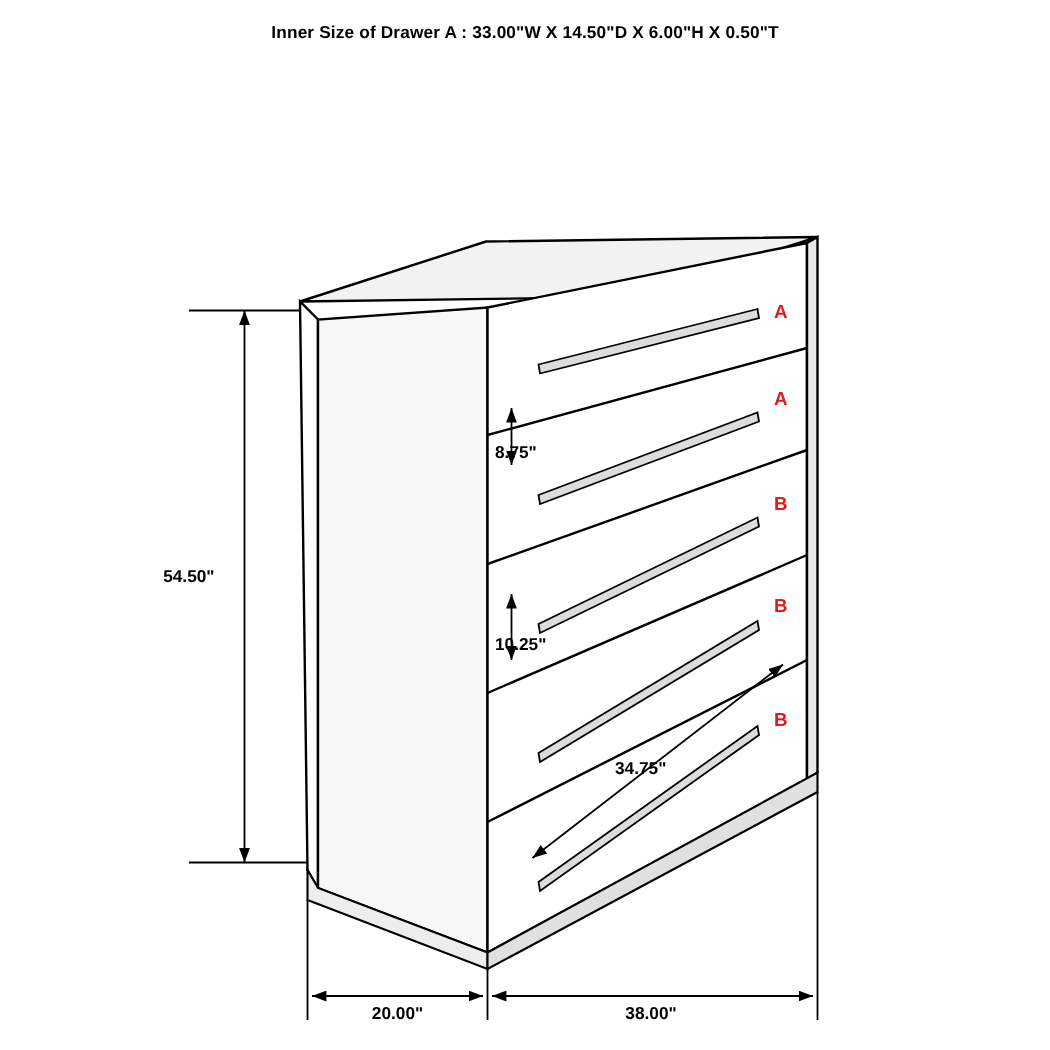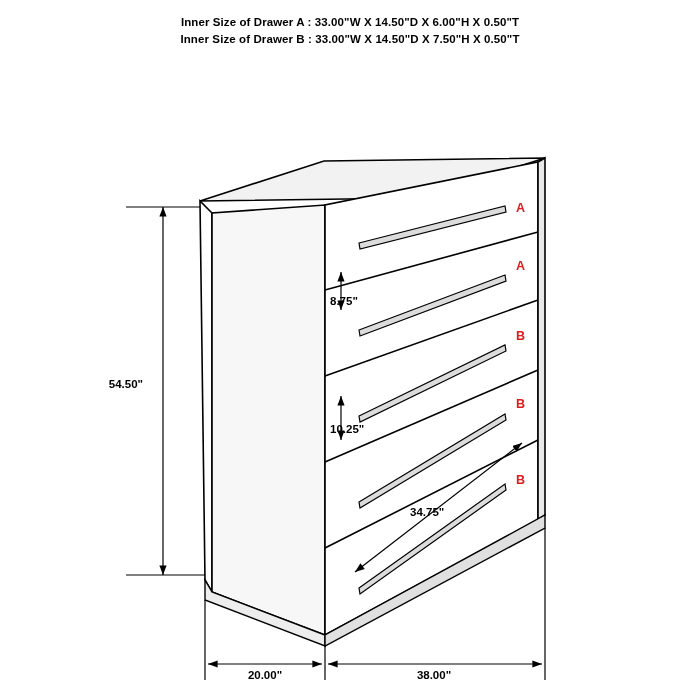--- a/index.html
+++ b/index.html
@@ -52,21 +52,20 @@
     fill: #e01b1b;
   }
 </style>
 </head>
 <body>
 
 <div id="stage">
 
   <div class="header">
     <div>Inner Size of Drawer A : 33.00"W X 14.50"D X 6.00"H X 0.50"T</div>
-    <div>Inner Size of Drawer B : 33.00"W X 14.50"D X 7.50"H X 0.50"T</div>
   </div>
 
   <svg id="diagram" width="700" height="700" viewBox="0 0 700 700">
     <defs>
       <marker id="arrHead" markerWidth="9" markerHeight="9" refX="8" refY="3" orient="auto" markerUnits="strokeWidth">
         <path d="M0,0 L8,3 L0,6 z" fill="#000"></path>
       </marker>
       <marker id="arrTail" markerWidth="9" markerHeight="9" refX="0" refY="3" orient="auto" markerUnits="strokeWidth">
         <path d="M8,0 L0,3 L8,6 z" fill="#000"></path>
       </marker>

